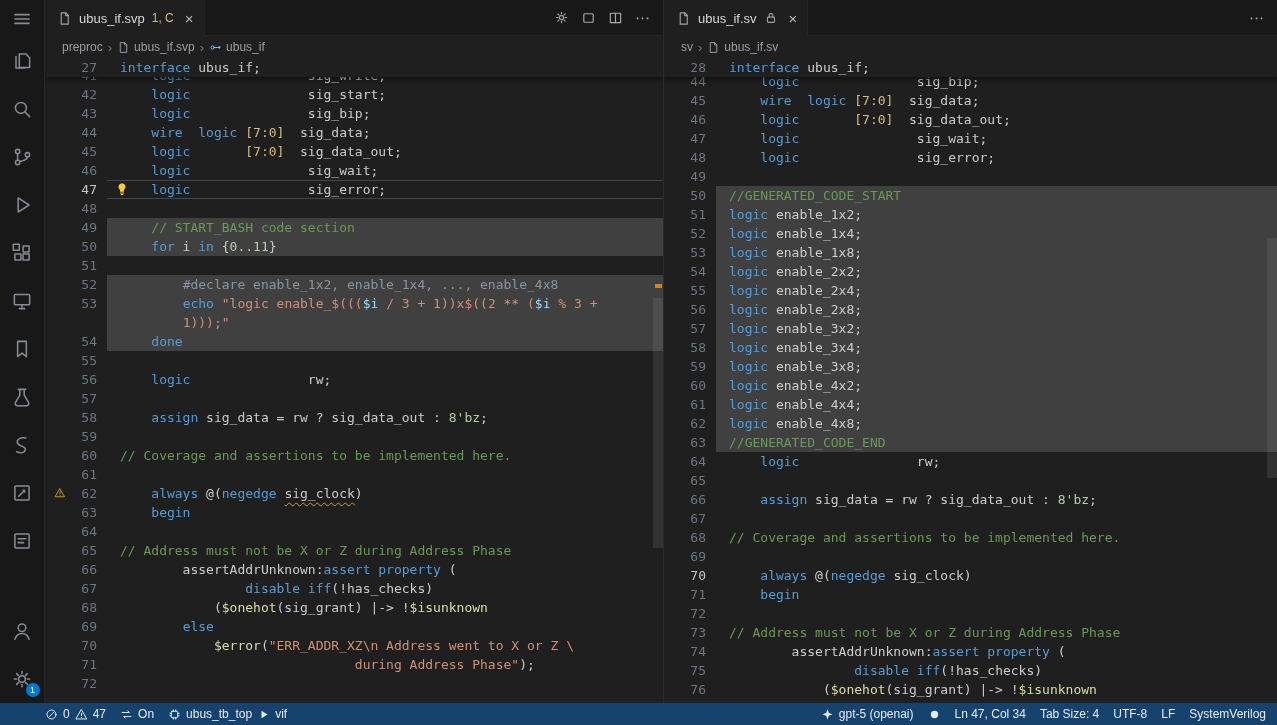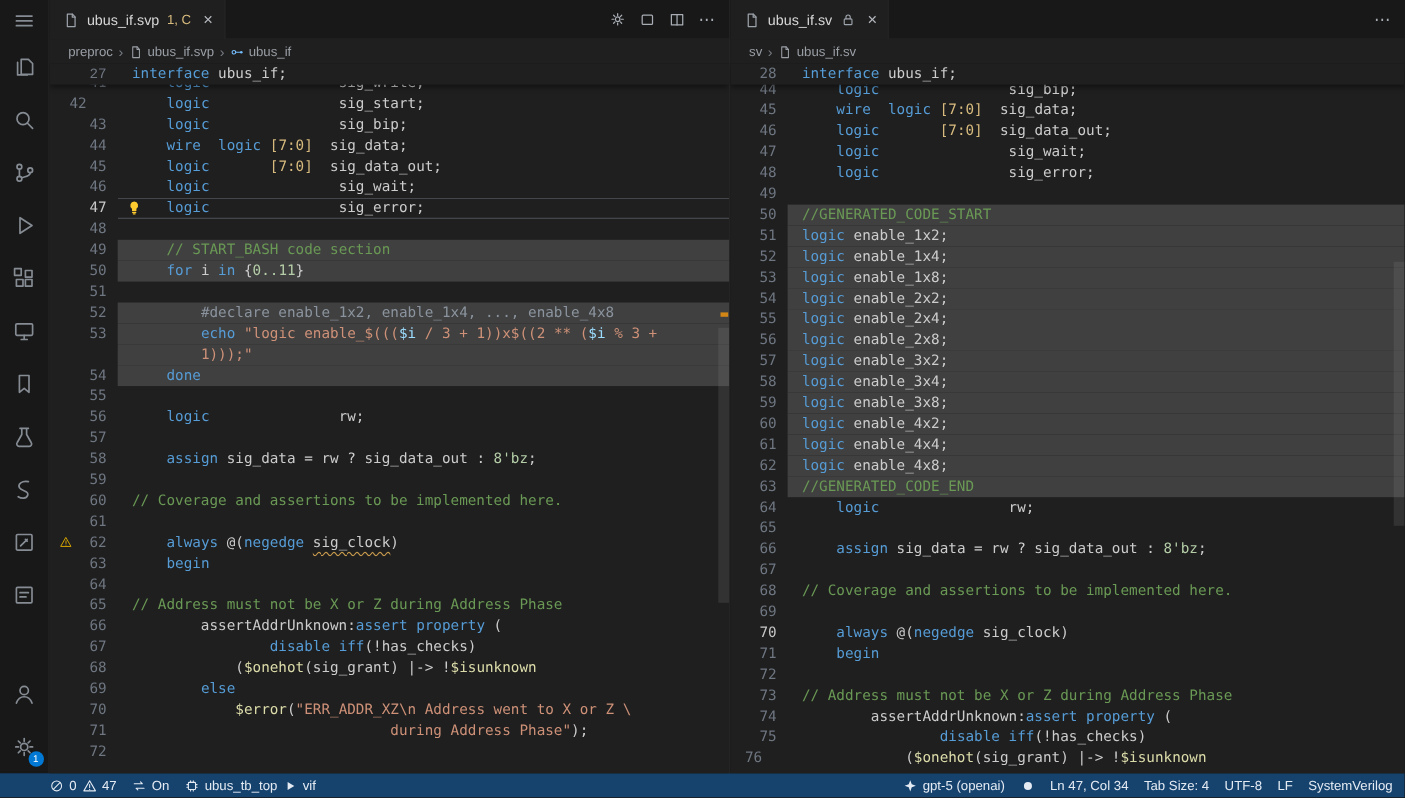--- a/index.html
+++ b/index.html
@@ -203,21 +203,21 @@
                   <path d="M6.5 8H12"></path>
                   <circle cx="12.8" cy="8" r="1.4" fill="currentColor" stroke="none"></circle>
                 </svg>
               </span>
               <span>ubus_if</span>
             </span>
           </div>
         <div class="editor" id="ed-left">
             <div class="code" style="top: 8px;">
               <div class="row"><div class="ln" style="width: 62px;">41</div><div class="tx"><span class="c-t">    </span><span class="c-k">logic</span><span class="c-t">               sig_write;</span></div></div>
-              <div class="row"><div class="ln" style="width: 62px; text-align: center;">42</div><div class="tx"><span class="c-t">    </span><span class="c-k">logic</span><span class="c-t">               sig_start;</span></div></div>
+              <div class="row"><div class="ln" style="width: 62px;">42</div><div class="tx"><span class="c-t">    </span><span class="c-k">logic</span><span class="c-t">               sig_start;</span></div></div>
               <div class="row"><div class="ln" style="width: 62px;">43</div><div class="tx"><span class="c-t">    </span><span class="c-k">logic</span><span class="c-t">               sig_bip;</span></div></div>
               <div class="row"><div class="ln" style="width: 62px;">44</div><div class="tx"><span class="c-t">    </span><span class="c-k">wire</span><span class="c-t">  </span><span class="c-k">logic</span><span class="c-t"> </span><span class="c-d">[7:0]</span><span class="c-t">  sig_data;</span></div></div>
               <div class="row"><div class="ln" style="width: 62px;">45</div><div class="tx"><span class="c-t">    </span><span class="c-k">logic</span><span class="c-t">       </span><span class="c-d">[7:0]</span><span class="c-t">  sig_data_out;</span></div></div>
               <div class="row"><div class="ln" style="width: 62px;">46</div><div class="tx"><span class="c-t">    </span><span class="c-k">logic</span><span class="c-t">               sig_wait;</span></div></div>
               <div class="row cur"><div class="ln on" style="width: 62px;">47</div><div class="tx"><span class="c-t">    </span><span class="c-k">logic</span><span class="c-t">               sig_error;</span><span class="bulb"><svg class="ic" width="14" height="14" viewBox="0 0 16 16" fill="none" stroke="currentColor" stroke-width="1.2" stroke-linecap="round" stroke-linejoin="round">
                       <path d="M8 1.3a4.2 4.2 0 00-2.3 7.6v2.2h4.6V8.9A4.2 4.2 0 008 1.3z" fill="#ffcb2e" stroke="none"></path>
                       <path d="M6.3 12.6h3.4M7 14.2h2" stroke="#ffcb2e"></path>
                     </svg></span></div></div>
               <div class="row"><div class="ln" style="width: 62px;">48</div><div class="tx"></div></div>
               <div class="row"><div class="ln" style="width: 62px;">49</div><div class="tx hl"><span class="c-t">    </span><span class="c-c">// START_BASH code section</span></div></div>
@@ -242,21 +242,21 @@
               <div class="row"><div class="ln" style="width: 62px;">64</div><div class="tx"></div></div>
               <div class="row"><div class="ln" style="width: 62px;">65</div><div class="tx"><span class="c-c">// Address must not be X or Z during Address Phase</span></div></div>
               <div class="row"><div class="ln" style="width: 62px;">66</div><div class="tx"><span class="c-t">        assertAddrUnknown:</span><span class="c-k">assert</span><span class="c-t"> </span><span class="c-k">property</span><span class="c-t"> (</span></div></div>
               <div class="row"><div class="ln" style="width: 62px;">67</div><div class="tx"><span class="c-t">                </span><span class="c-k">disable</span><span class="c-t"> </span><span class="c-k">iff</span><span class="c-t">(!has_checks)</span></div></div>
               <div class="row"><div class="ln" style="width: 62px;">68</div><div class="tx"><span class="c-t">            (</span><span class="c-f">$onehot</span><span class="c-t">(sig_grant) |-&gt; !</span><span class="c-f">$isunknown</span></div></div>
               <div class="row"><div class="ln" style="width: 62px;">69</div><div class="tx"><span class="c-t">        </span><span class="c-k">else</span></div></div>
               <div class="row"><div class="ln" style="width: 62px;">70</div><div class="tx"><span class="c-t">            </span><span class="c-f">$error</span><span class="c-t">(</span><span class="c-s">"ERR_ADDR_XZ\n Address went to X or Z \</span></div></div>
               <div class="row"><div class="ln" style="width: 62px;">71</div><div class="tx"><span class="c-t">                              </span><span class="c-s">during Address Phase"</span><span class="c-t">);</span></div></div>
               <div class="row"><div class="ln" style="width: 62px;">72</div><div class="tx"></div></div>
             </div>
-            <div class="sticky row"><div class="ln" style="width: 62px; font-family: Liberation Mono, monospace;">27</div><div class="tx"><span class="c-k">interface</span><span class="c-t"> ubus_if;</span></div></div>
+            <div class="sticky row"><div class="ln" style="width: 62px;">27</div><div class="tx"><span class="c-k">interface</span><span class="c-t"> ubus_if;</span></div></div>
             <div class="vscroll">
               <div class="vthumb" style="top: 240px; height: 250px;"></div>
               <div class="vdecor" style="top: 226px; background: rgb(209, 134, 22);"></div>
             </div>
           </div>
       </section>
 
       <section class="group gright">
         <div class="tabbar">
           <div class="tab">
@@ -321,21 +321,21 @@
               <div class="row"><div class="ln" style="width: 52px;">66</div><div class="tx"><span class="c-t">    </span><span class="c-k">assign</span><span class="c-t"> sig_data = rw ? sig_data_out : </span><span class="c-n">8'bz</span><span class="c-t">;</span></div></div>
               <div class="row"><div class="ln" style="width: 52px;">67</div><div class="tx"></div></div>
               <div class="row"><div class="ln" style="width: 52px;">68</div><div class="tx"><span class="c-c">// Coverage and assertions to be implemented here.</span></div></div>
               <div class="row"><div class="ln" style="width: 52px;">69</div><div class="tx"></div></div>
               <div class="row"><div class="ln on" style="width: 52px;">70</div><div class="tx"><span class="c-t">    </span><span class="c-k">always</span><span class="c-t"> @(</span><span class="c-k">negedge</span><span class="c-t"> sig_clock)</span></div></div>
               <div class="row"><div class="ln" style="width: 52px;">71</div><div class="tx"><span class="c-t">    </span><span class="c-k">begin</span></div></div>
               <div class="row"><div class="ln" style="width: 52px;">72</div><div class="tx"></div></div>
               <div class="row"><div class="ln" style="width: 52px;">73</div><div class="tx"><span class="c-c">// Address must not be X or Z during Address Phase</span></div></div>
               <div class="row"><div class="ln" style="width: 52px;">74</div><div class="tx"><span class="c-t">        assertAddrUnknown:</span><span class="c-k">assert</span><span class="c-t"> </span><span class="c-k">property</span><span class="c-t"> (</span></div></div>
               <div class="row"><div class="ln" style="width: 52px;">75</div><div class="tx"><span class="c-t">                </span><span class="c-k">disable</span><span class="c-t"> </span><span class="c-k">iff</span><span class="c-t">(!has_checks)</span></div></div>
-              <div class="row"><div class="ln" style="width: 52px; text-align: center;">76</div><div class="tx"><span class="c-t">            (</span><span class="c-f">$onehot</span><span class="c-t">(sig_grant) |-&gt; !</span><span class="c-f">$isunknown</span></div></div>
+              <div class="row"><div class="ln" style="width: 52px;">76</div><div class="tx"><span class="c-t">            (</span><span class="c-f">$onehot</span><span class="c-t">(sig_grant) |-&gt; !</span><span class="c-f">$isunknown</span></div></div>
             </div>
             <div class="sticky row"><div class="ln" style="width: 52px;">28</div><div class="tx"><span class="c-k">interface</span><span class="c-t"> ubus_if;</span></div></div>
             <div class="vscroll">
               <div class="vthumb" style="top: 180px; height: 240px;"></div>
             </div>
           </div>
       </section>
 
     </div>
   </div>

